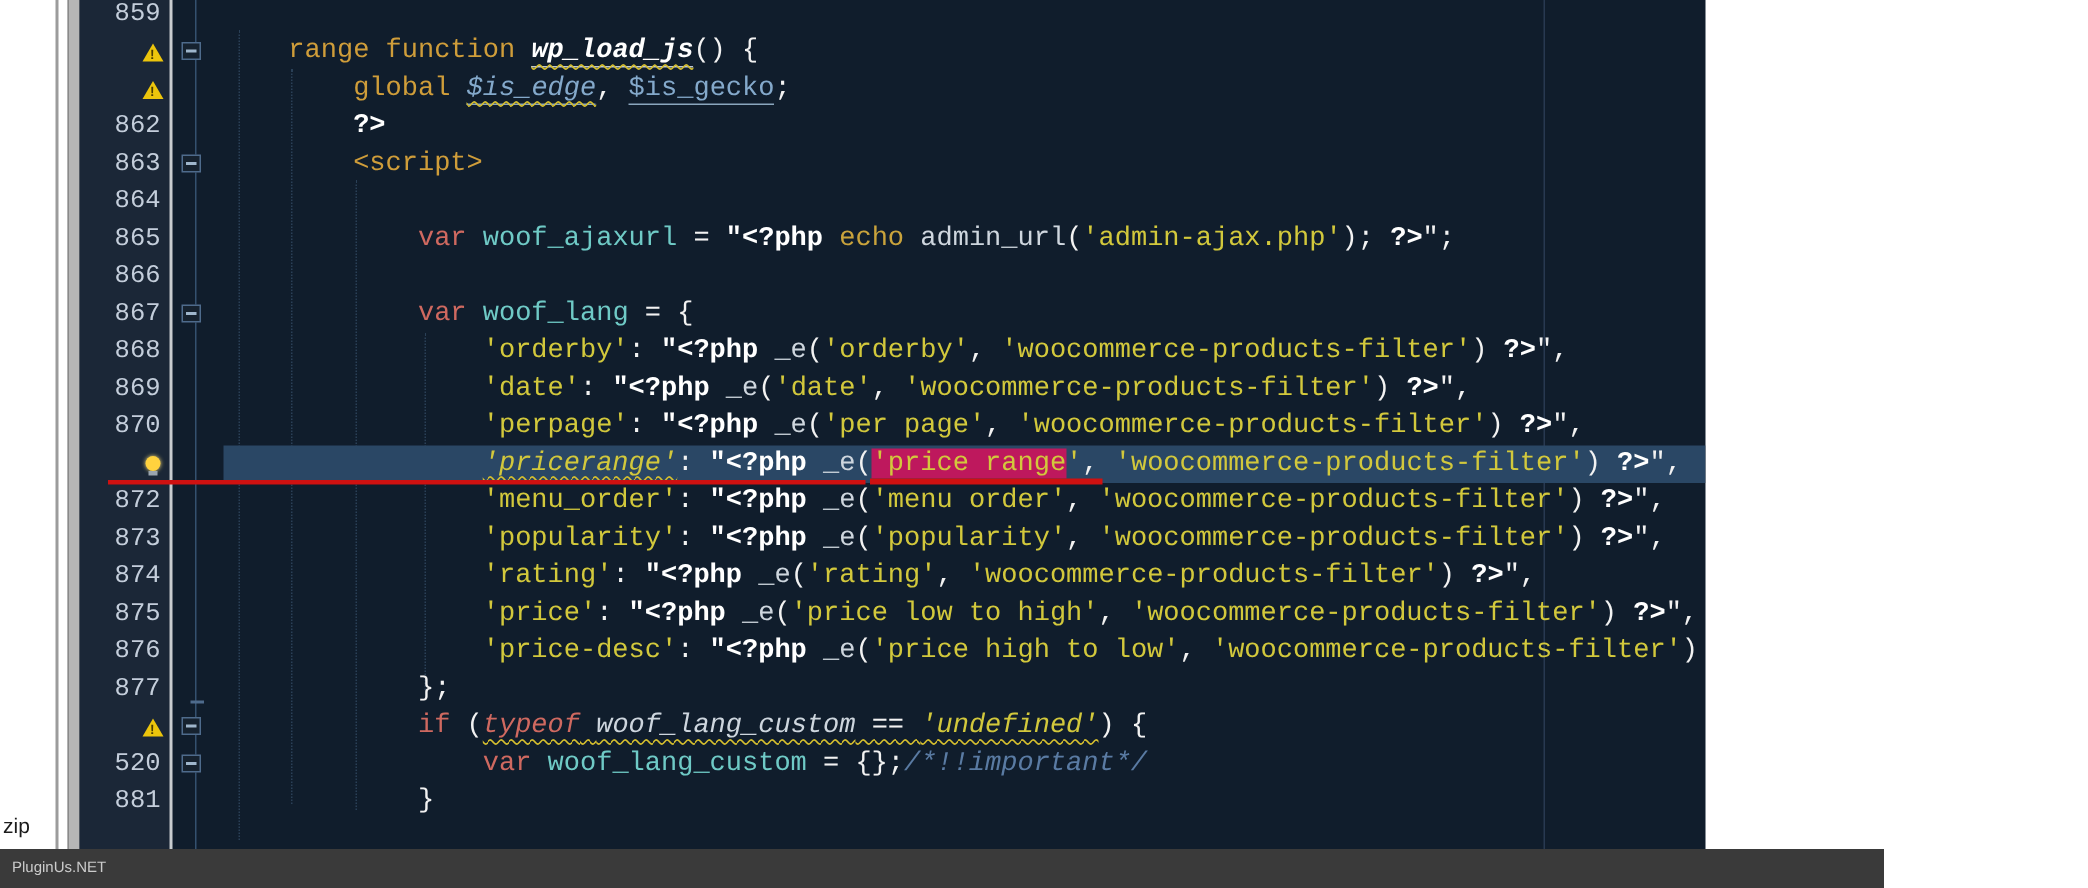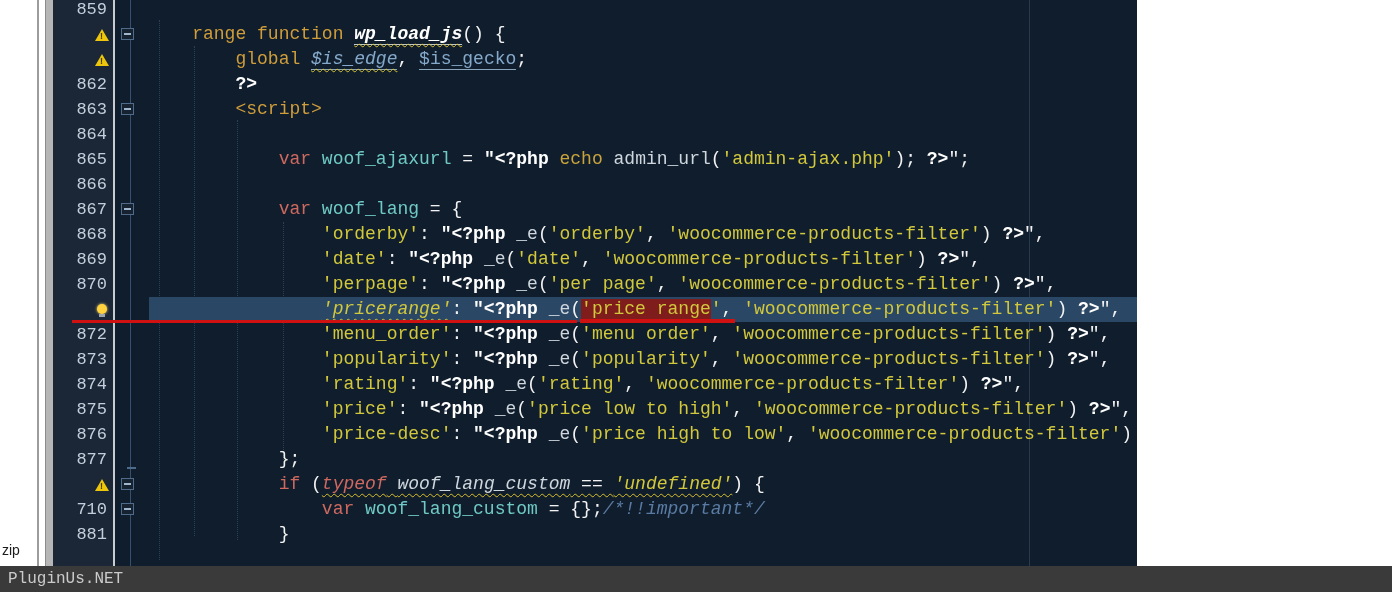--- a/index.html
+++ b/index.html
@@ -31,40 +31,40 @@
   .id{color:#6fcac6;}            
   .fn{color:#ced6de;}            
   .pl{color:#f2f2f2;}
   .tag{color:#ffffff;font-weight:bold;}
   .str{color:#d2c83c;}
   .cmt{color:#5a7ba3;font-style:italic;}
   .var{color:#84a9cb;border-bottom:1px solid rgba(160,190,215,.85);}
   .fname{color:#ffffff;font-weight:bold;border-bottom:1px solid rgba(210,220,230,.9);}
   .warn{text-decoration:underline;text-decoration-style:wavy;text-decoration-color:#d6bf2e;
         text-decoration-thickness:1px;text-underline-offset:4px;font-style:italic;}
-  .sel{background:#7f1d1d;color:#d2c83c;}
+  .sel{background:#be185d;color:#d2c83c;}
   
   .icon-warning{position:absolute;right:4px;top:7px;width:0;height:0;
      border-left:7px solid transparent;border-right:7px solid transparent;
      border-bottom:12px solid #ecc50c;}
   .icon-warning::after{content:"!";position:absolute;left:-2px;top:2px;
      font-family:"Liberation Sans",sans-serif;font-size:9px;font-weight:bold;color:#4a3c00;line-height:10px;}
   .icon-bulb{position:absolute;right:6px;top:7px;width:10px;height:10px;border-radius:50%;
      background:#ffd23e;box-shadow:0 0 3px #ffe27a;}
   .icon-bulb::after{content:"";position:absolute;left:2px;top:10px;width:6px;height:3px;background:#9aa4ae;}
   
   .fold-box{position:absolute;left:8px;top:6px;width:13px;height:12px;background:#16222f;
      border:1px solid #4e6b8c;box-sizing:border-box;}
   .fold-box::after{content:"";position:absolute;left:2px;top:4px;width:7px;height:2px;background:#9fb6cc;}
   .fold-end{position:absolute;left:14px;top:20px;width:9px;height:2px;background:#4e6b8c;}
   
   .red-seg{position:absolute;background:#cf1111;}
   
-  #status-bar{position:absolute;left:0;top:566px;width:1392px;height:26px;background:#3a3a3a;
-     color:#cbcbcb;font-family:Liberation Mono, monospace;font-size:16px;line-height:26px;
+  #status-bar{position:absolute;left:0;top:566px;width:1256px;height:26px;background:#3a3a3a;
+     color:#cbcbcb;font-family:Liberation Sans, sans-serif;font-size:10px;line-height:26px;
      padding-left:8px;box-sizing:border-box;}
 </style>
 </head>
 <body>
 
 <div id="screen">
   <div class="outer-vline"></div>
   <div class="outer-band"></div>
   <div class="zip-label">zip</div>
 
@@ -190,21 +190,21 @@
         <div class="row">
           <div class="gut">
             <span class="icon-warning"></span>
           </div>
           <div class="fold">
             <span class="fold-box"></span>
           </div>
           <div class="code">            <span class="kw2">if</span><span class="pl"> (</span><span class="kw2 warn">typeof</span><span class="pl warn"> </span><span class="fn warn">woof_lang_custom</span><span class="pl warn"> == </span><span class="str warn">'undefined'</span><span class="pl">) {</span></div>
         </div>
         <div class="row">
-          <div class="gut">710</div>
+          <div class="gut">520</div>
           <div class="fold">
             <span class="fold-box"></span>
           </div>
           <div class="code">                <span class="kw2">var</span><span class="pl"> </span><span class="id">woof_lang_custom</span><span class="pl"> = {};</span><span class="cmt">/*!!important*/</span></div>
         </div>
         <div class="row">
           <div class="gut">881</div>
           <div class="fold"></div>
           <div class="code">            <span class="pl">}</span></div>
         </div>

